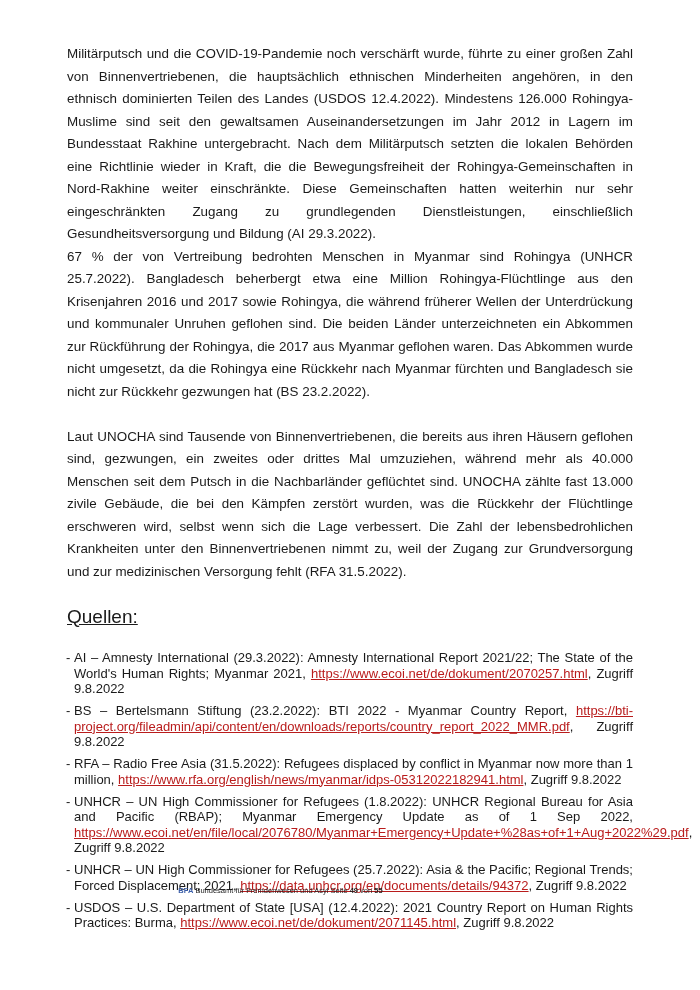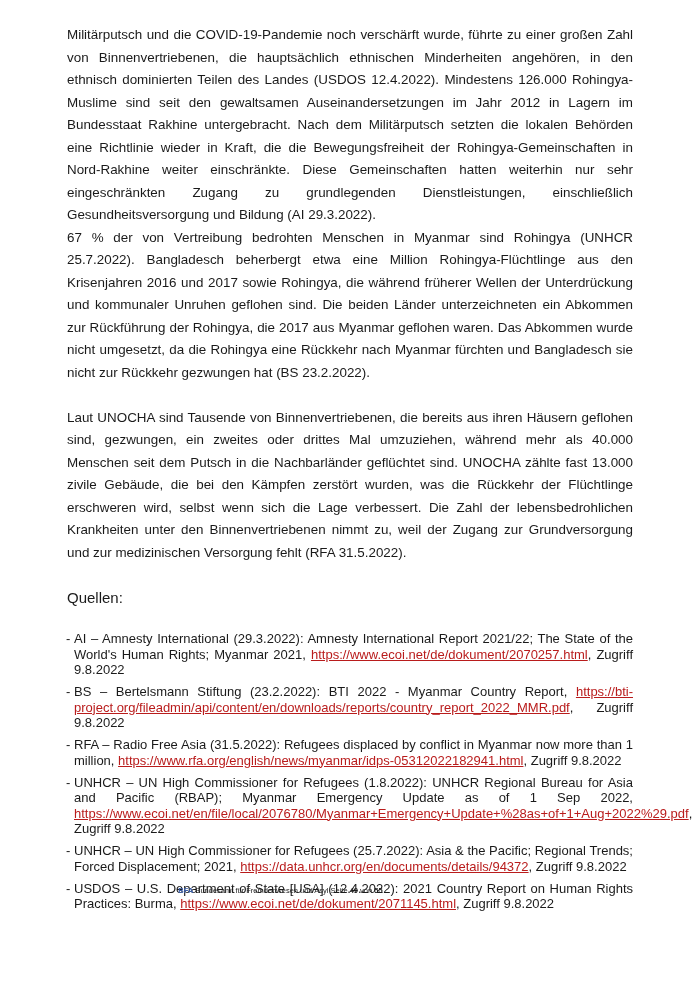--- a/index.html
+++ b/index.html
@@ -11,38 +11,39 @@
     width: 700px;
     height: 990px;
     position: relative;
     overflow: hidden;
     font-family: "Liberation Sans", sans-serif;
     color: #1a1a1a;
   }
   .page {
     position: absolute;
     left: 67px;
-    top: 24px;
+    top: 43px;
     width: 566px;
   }
   .para {
     font-size: 13.4px;
     line-height: 22.5px;
     text-align: justify;
     margin: 0;
   }
   .para.last-left {
     text-align-last: left;
   }
   .spacer {
     height: 22.5px;
   }
   .sources-heading {
-    font-size: 15px;
+    font-size: 19px;
     line-height: 22.5px;
+    text-decoration: underline;
     margin: 0;
   }
   .sources-list {
     list-style: none;
     margin: 22px 0 0 0;
     padding: 0;
   }
   .source-item {
     position: relative;
     padding-left: 7px;

